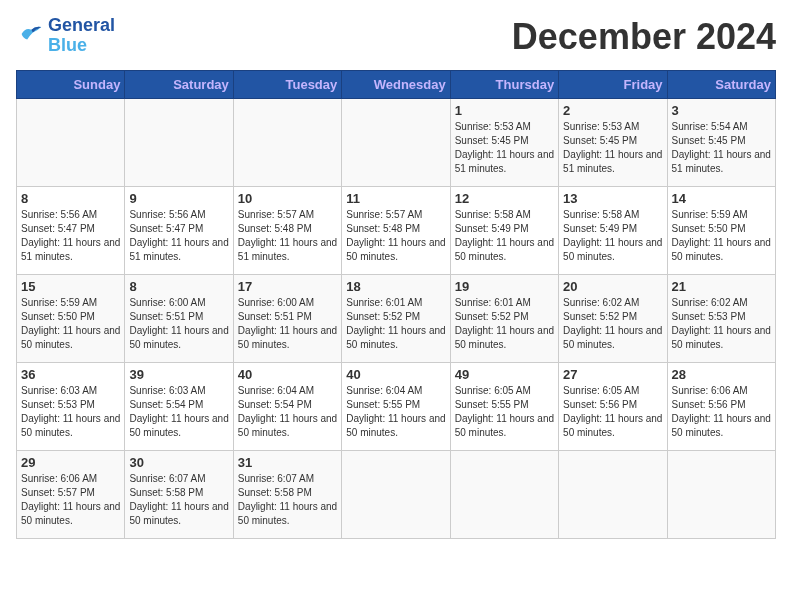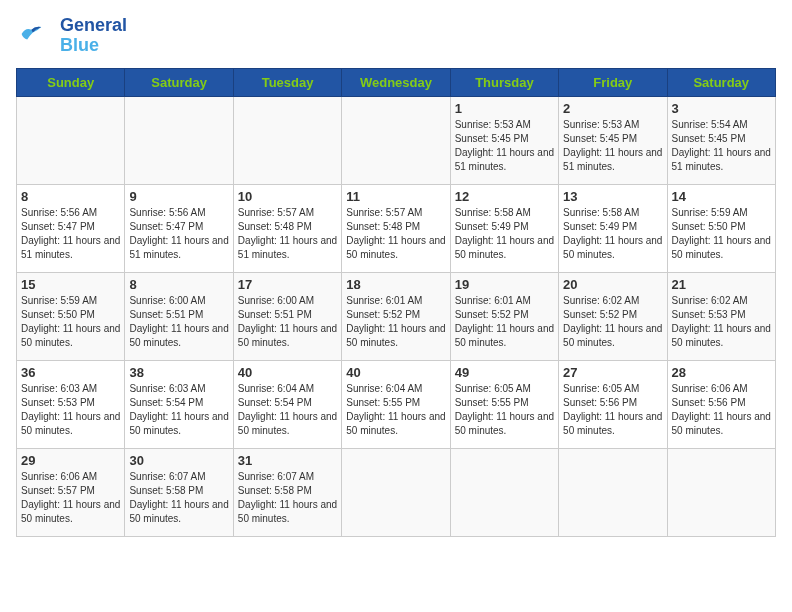--- a/index.html
+++ b/index.html
@@ -12,21 +12,21 @@
     }
     .header-area {
       display: flex;
       justify-content: space-between;
       align-items: flex-start;
       margin-bottom: 12px;
     }
     .logo {
       display: flex;
       align-items: center;
-      gap: 16px;
+      gap: 4px;
     }
     .logo-text {
       font-size: 18px;
       font-weight: bold;
       color: #2255a4;
       line-height: 1.1;
     }
     .logo-text span {
       color: #4ab0e8;
     }
@@ -46,25 +46,25 @@
       font-size: 15px;
       color: #555;
     }
     table {
       width: 100%;
       border-collapse: collapse;
       table-layout: fixed;
     }
     thead tr th {
       background-color: #2255a4;
-      color: #84cc16;
+      color: #c4b5fd;
       font-size: 13px;
       font-weight: bold;
       padding: 6px 4px;
-      text-align: center;
+      text-align: right;
       border: 1px solid #1a4080;
     }
     tbody tr td {
       border: 1px solid #ccc;
       vertical-align: top;
       padding: 4px 4px 6px 4px;
       font-size: 10.5px;
       color: #333;
       background: #fff;
       height: 88px;
@@ -97,20 +97,21 @@
       </svg>
     </div>
     <div>
       <div class="logo-text">
         <div>General</div>
         <div><span>Blue</span></div>
       </div>
     </div>
   </div>
   <div class="title-area">
+    <div class="month-title">December 2024</div>
   </div>
 </div>
 
 <table>
   <thead>
     <tr id="header-row">
     <th>Sunday</th>
         <th>Saturday</th>
         <th>Tuesday</th>
         <th>Wednesday</th>
@@ -269,21 +270,21 @@
       <tr>
         <td>
           <span class="day-num">36</span>
         <div class="day-info">
           Sunrise: 6:03 AM<br>
           Sunset: 5:53 PM<br>
           Daylight: 11 hours and 50 minutes.
         </div>
         </td>
         <td>
-          <span class="day-num">38</span>
+          <span class="day-num">39</span>
         <div class="day-info">
           Sunrise: 6:03 AM<br>
           Sunset: 5:54 PM<br>
           Daylight: 11 hours and 50 minutes.
         </div>
         </td>
         <td>
           <span class="day-num">40</span>
         <div class="day-info">
           Sunrise: 6:04 AM<br>

